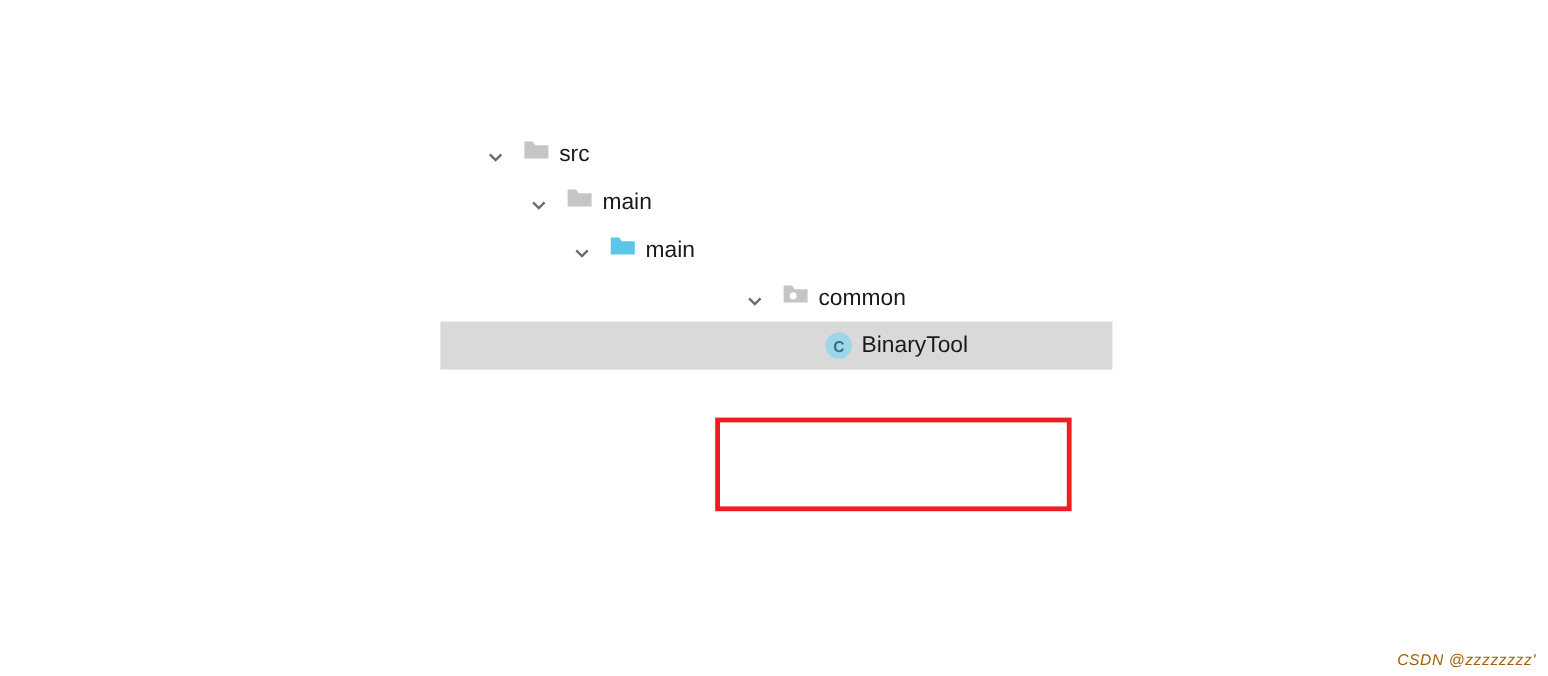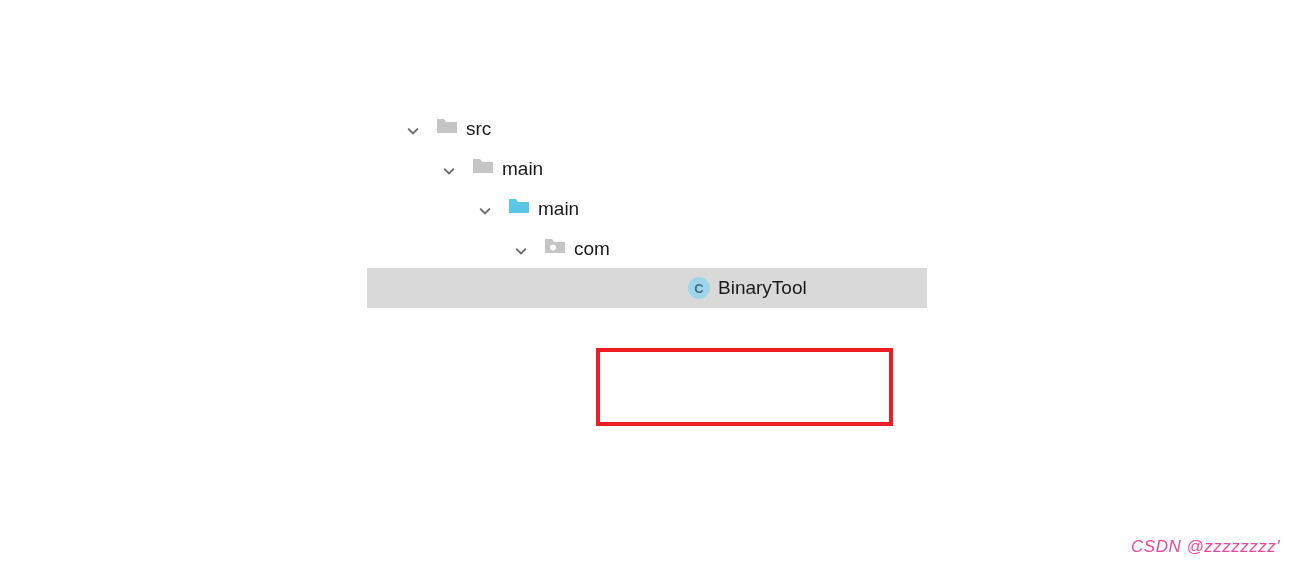--- a/index.html
+++ b/index.html
@@ -62,22 +62,22 @@
     .label { color: #1a1a1a; }
     .highlight-box {
       position: absolute;
       border: 4px solid #ee1d23;
       pointer-events: none;
     }
     .watermark {
       position: absolute;
       right: 10px;
       bottom: 6px;
-      color: #ec4899;
-      font-size: 17px;
+      color: #a16207;
+      font-size: 13px;
       font-style: italic;
       letter-spacing: 0.5px;
     }
   </style>
 </head>
 <body>
 
 <div class="tree-container">
 
   <div class="tree-row">
@@ -121,39 +121,39 @@
       </span>
       <span class="icon-folder-blue">
         <svg viewBox="0 0 22 18">
             <path d="M1 3 L1 16 L21 16 L21 5 L10 5 L8 2 L1 2 Z" fill="#5ac7e8"></path>
           </svg>
       </span>
       <span class="label">main</span>
     </div>
   </div>
 
+
+
+
   <div class="tree-row">
-    <div class="content" style="padding-left:145px">
+    <div class="content" style="padding-left:253px">
       <span class="chevron">
         <svg viewBox="0 0 10 10">
             <path d="M1 3 L5 7 L9 3" fill="none" stroke="#6b6b6b" stroke-width="1.6"></path>
           </svg>
       </span>
       <span class="icon-package">
         <svg viewBox="0 0 22 18">
             <path d="M1 3 L1 16 L21 16 L21 5 L10 5 L8 2 L1 2 Z" fill="#c5c5c5"></path>
             <circle cx="9" cy="10.5" r="3" fill="#ffffff"></circle>
           </svg>
       </span>
-      <span class="label">com</span>
+      <span class="label">common</span>
     </div>
   </div>
-
-
-
 
   <div class="tree-row selected">
     <div class="content" style="padding-left:289px">
       <span class="chevron spacer">
         <svg viewBox="0 0 10 10"></svg>
       </span>
       <span class="icon-class">C</span>
       <span class="label">BinaryTool</span>
     </div>
   </div>

